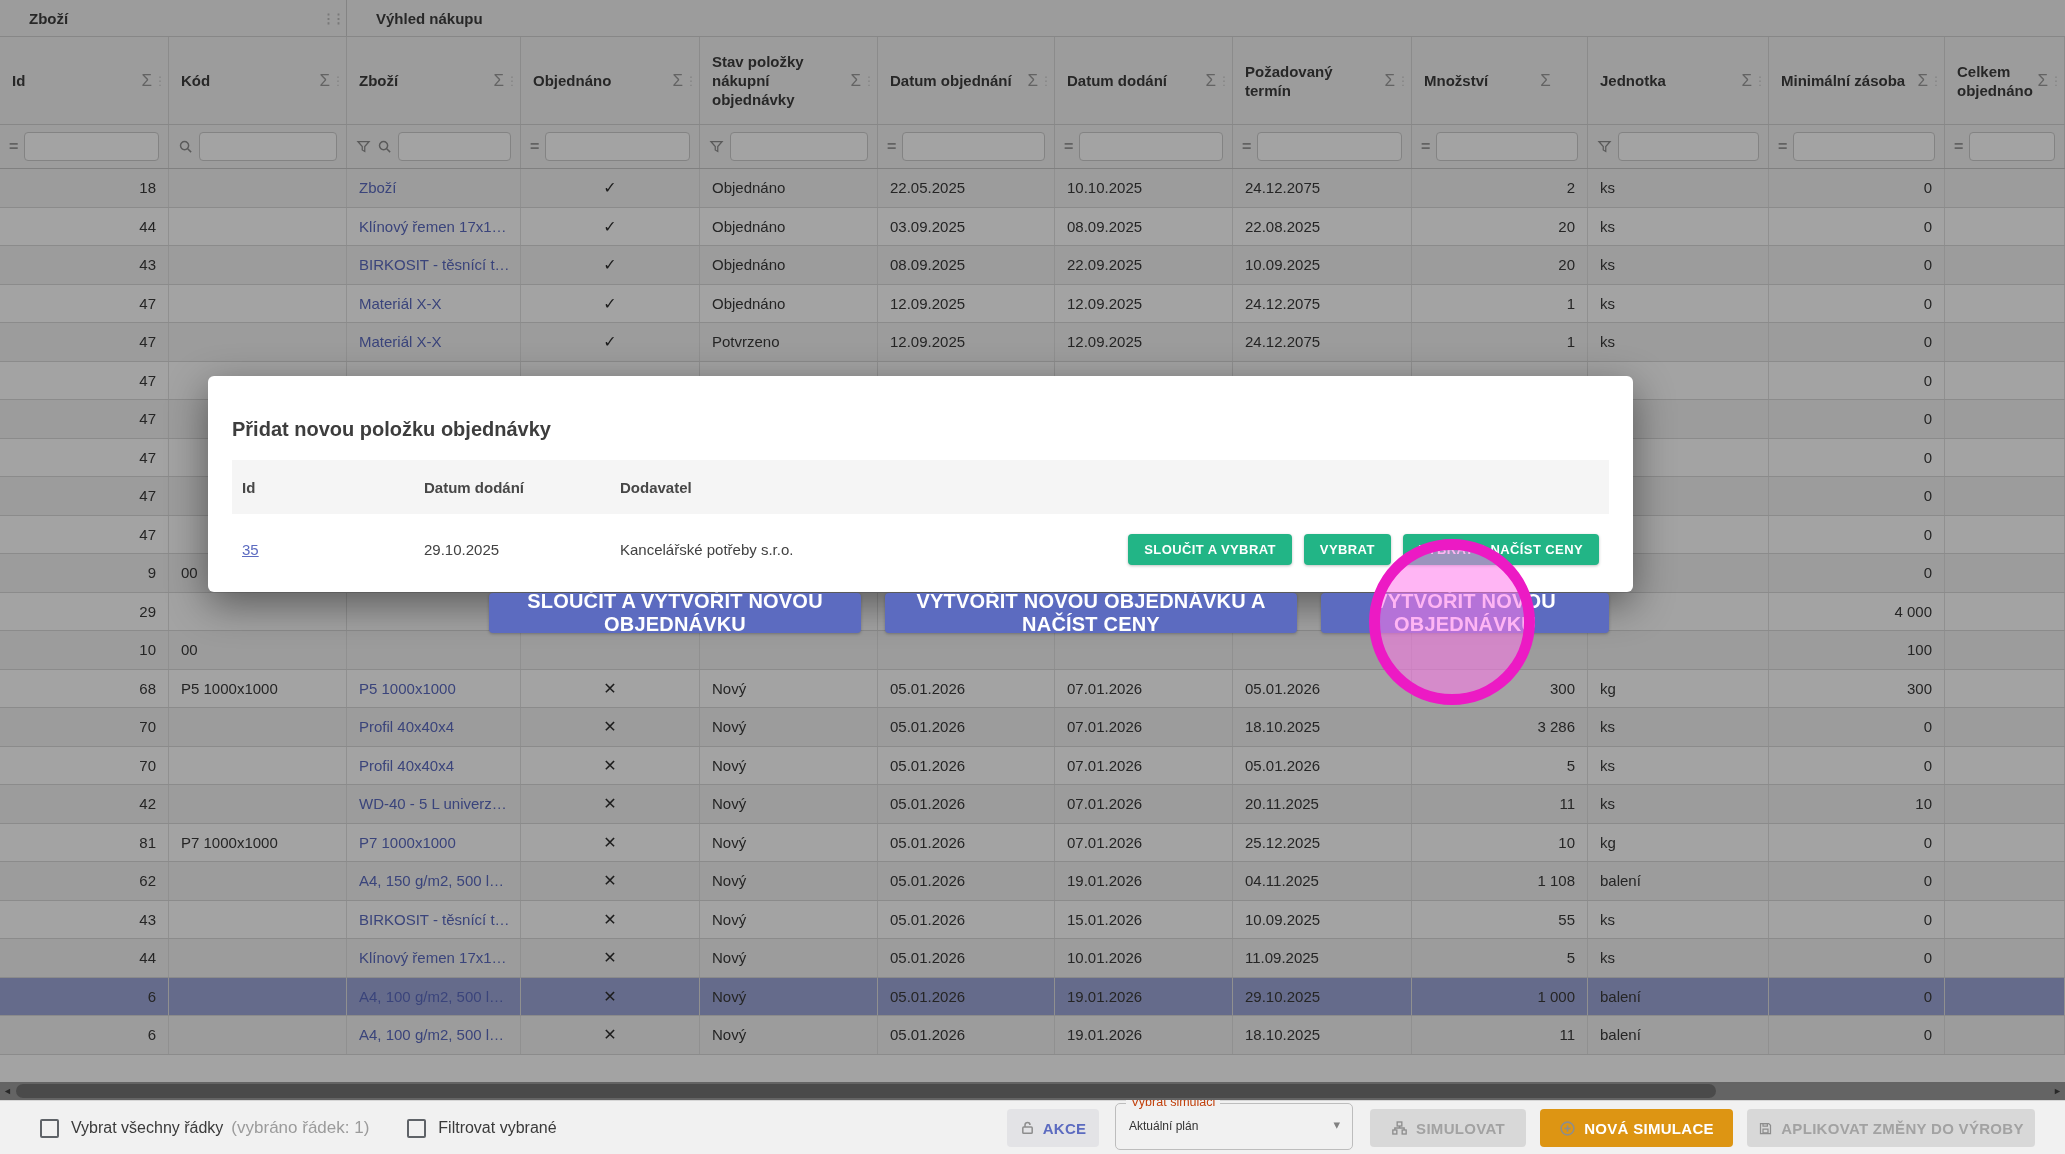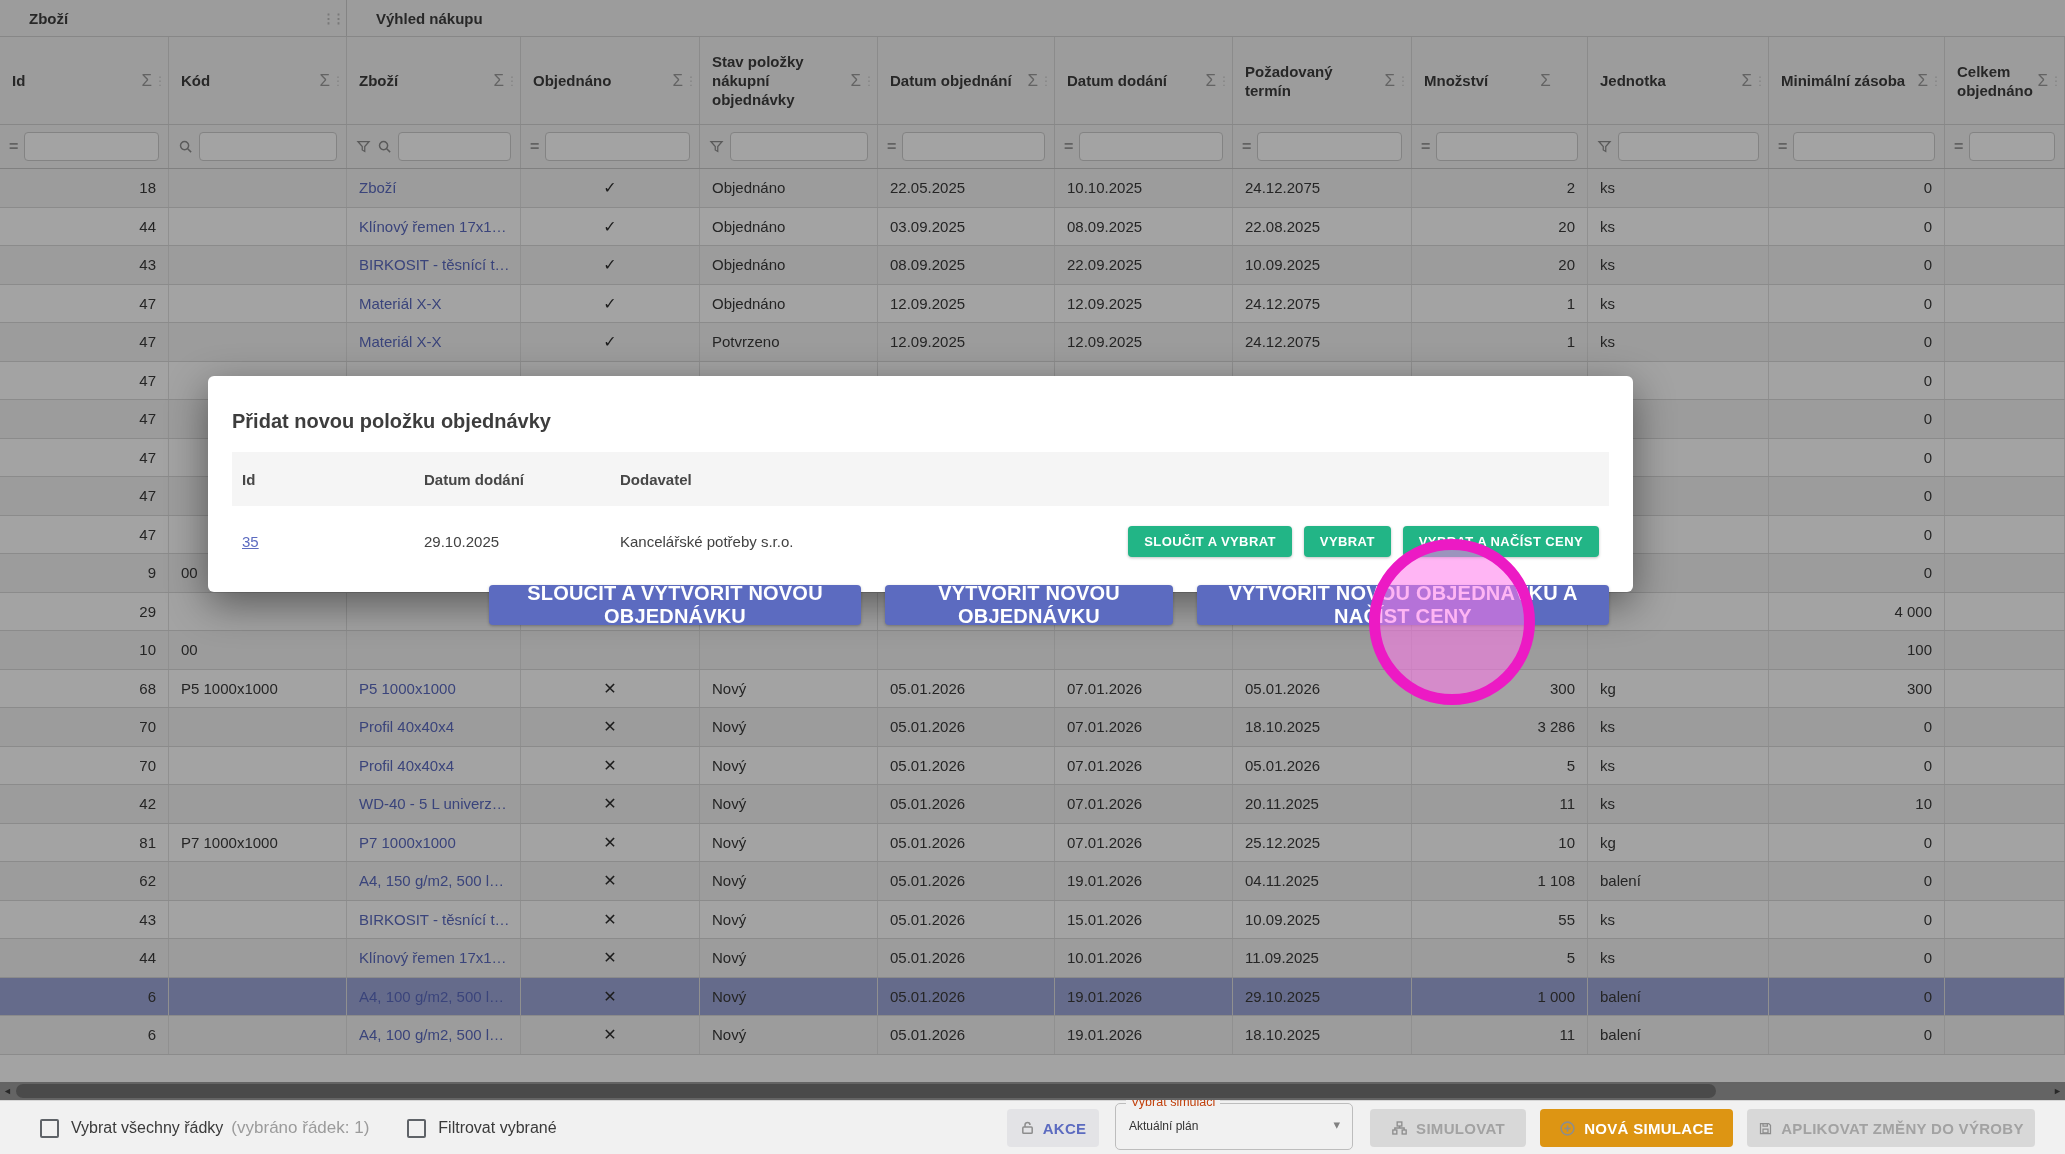--- a/index.html
+++ b/index.html
@@ -39,21 +39,21 @@
 
   .hscroll{position:absolute;left:0;top:1082px;width:2065px;height:18px;background:#9d9d9d;z-index:30;}
   .scroll-thumb{position:absolute;left:16px;top:2px;width:1700px;height:14px;background:#757575;border-radius:7px;}
   .scroll-arrow{position:absolute;top:3px;font-size:9px;color:#3f3f3f;line-height:12px;}
   .scroll-arrow.left{left:3px;} .scroll-arrow.right{right:3px;}
 
   .dim{position:absolute;inset:0;background:rgba(0,0,0,0.36);z-index:40;pointer-events:none;}
 
   
   .modal{position:absolute;left:208px;top:376px;width:1425px;height:216px;background:#fff;border-radius:6px;
-         box-shadow:0 12px 40px rgba(0,0,0,.45);z-index:60;box-sizing:border-box;padding:32px 24px 22px;}
+         box-shadow:0 12px 40px rgba(0,0,0,.45);z-index:60;box-sizing:border-box;padding:40px 24px 22px;}
   .m-title{margin:0 0 18px;font-size:20px;font-weight:bold;color:#3d3d3d;line-height:26px;}
   .m-head{display:flex;align-items:center;height:54px;background:#f5f5f5;padding:0 10px;box-sizing:border-box;}
   .m-head .m-col{font-size:15px;font-weight:bold;color:#474747;}
   .mc1{width:182px;} .mc2{width:196px;} .mc3{flex:1;}
   .m-row{display:flex;align-items:center;height:70px;padding:0 10px;box-sizing:border-box;}
   .m-cell{font-size:15px;color:#424242;}
   .m-actions{margin-left:auto;display:flex;gap:12px;}
   .btn{border:none;border-radius:4px;color:#fff;font-family:inherit;font-weight:bold;cursor:pointer;
        display:flex;align-items:center;justify-content:center;}
   .btn.green{background:var(--green,#22b586);height:31px;padding:0 16px;font-size:13px;letter-spacing:.4px;
@@ -642,22 +642,22 @@
       <div class="m-cell mc2">29.10.2025</div>
       <div class="m-cell" style="width:360px">Kancelářské potřeby s.r.o.</div>
       <div class="m-actions">
         <button class="btn green">SLOUČIT A VYBRAT</button>
         <button class="btn green">VYBRAT</button>
         <button class="btn green">VYBRAT A NAČÍST CENY</button>
       </div>
     </div>
     <div class="m-footer">
       <button class="btn indigo bw1">SLOUČIT A VYTVOŘIT NOVOU OBJEDNÁVKU</button>
+      <button class="btn indigo bw2">VYTVOŘIT NOVOU OBJEDNÁVKU A NAČÍST CENY</button>
       <button class="btn indigo bw3">VYTVOŘIT NOVOU OBJEDNÁVKU</button>
-      <button class="btn indigo bw2">VYTVOŘIT NOVOU OBJEDNÁVKU A NAČÍST CENY</button>
     </div>
   </div>
 
   <div class="highlight-circle"></div>
 
   <div class="bottom-bar">
     <div class="bar-left">
       <span class="checkbox"></span>
       <span class="cb-label">Vybrat všechny řádky</span>
       <span class="cb-muted">(vybráno řádek: 1)</span>

